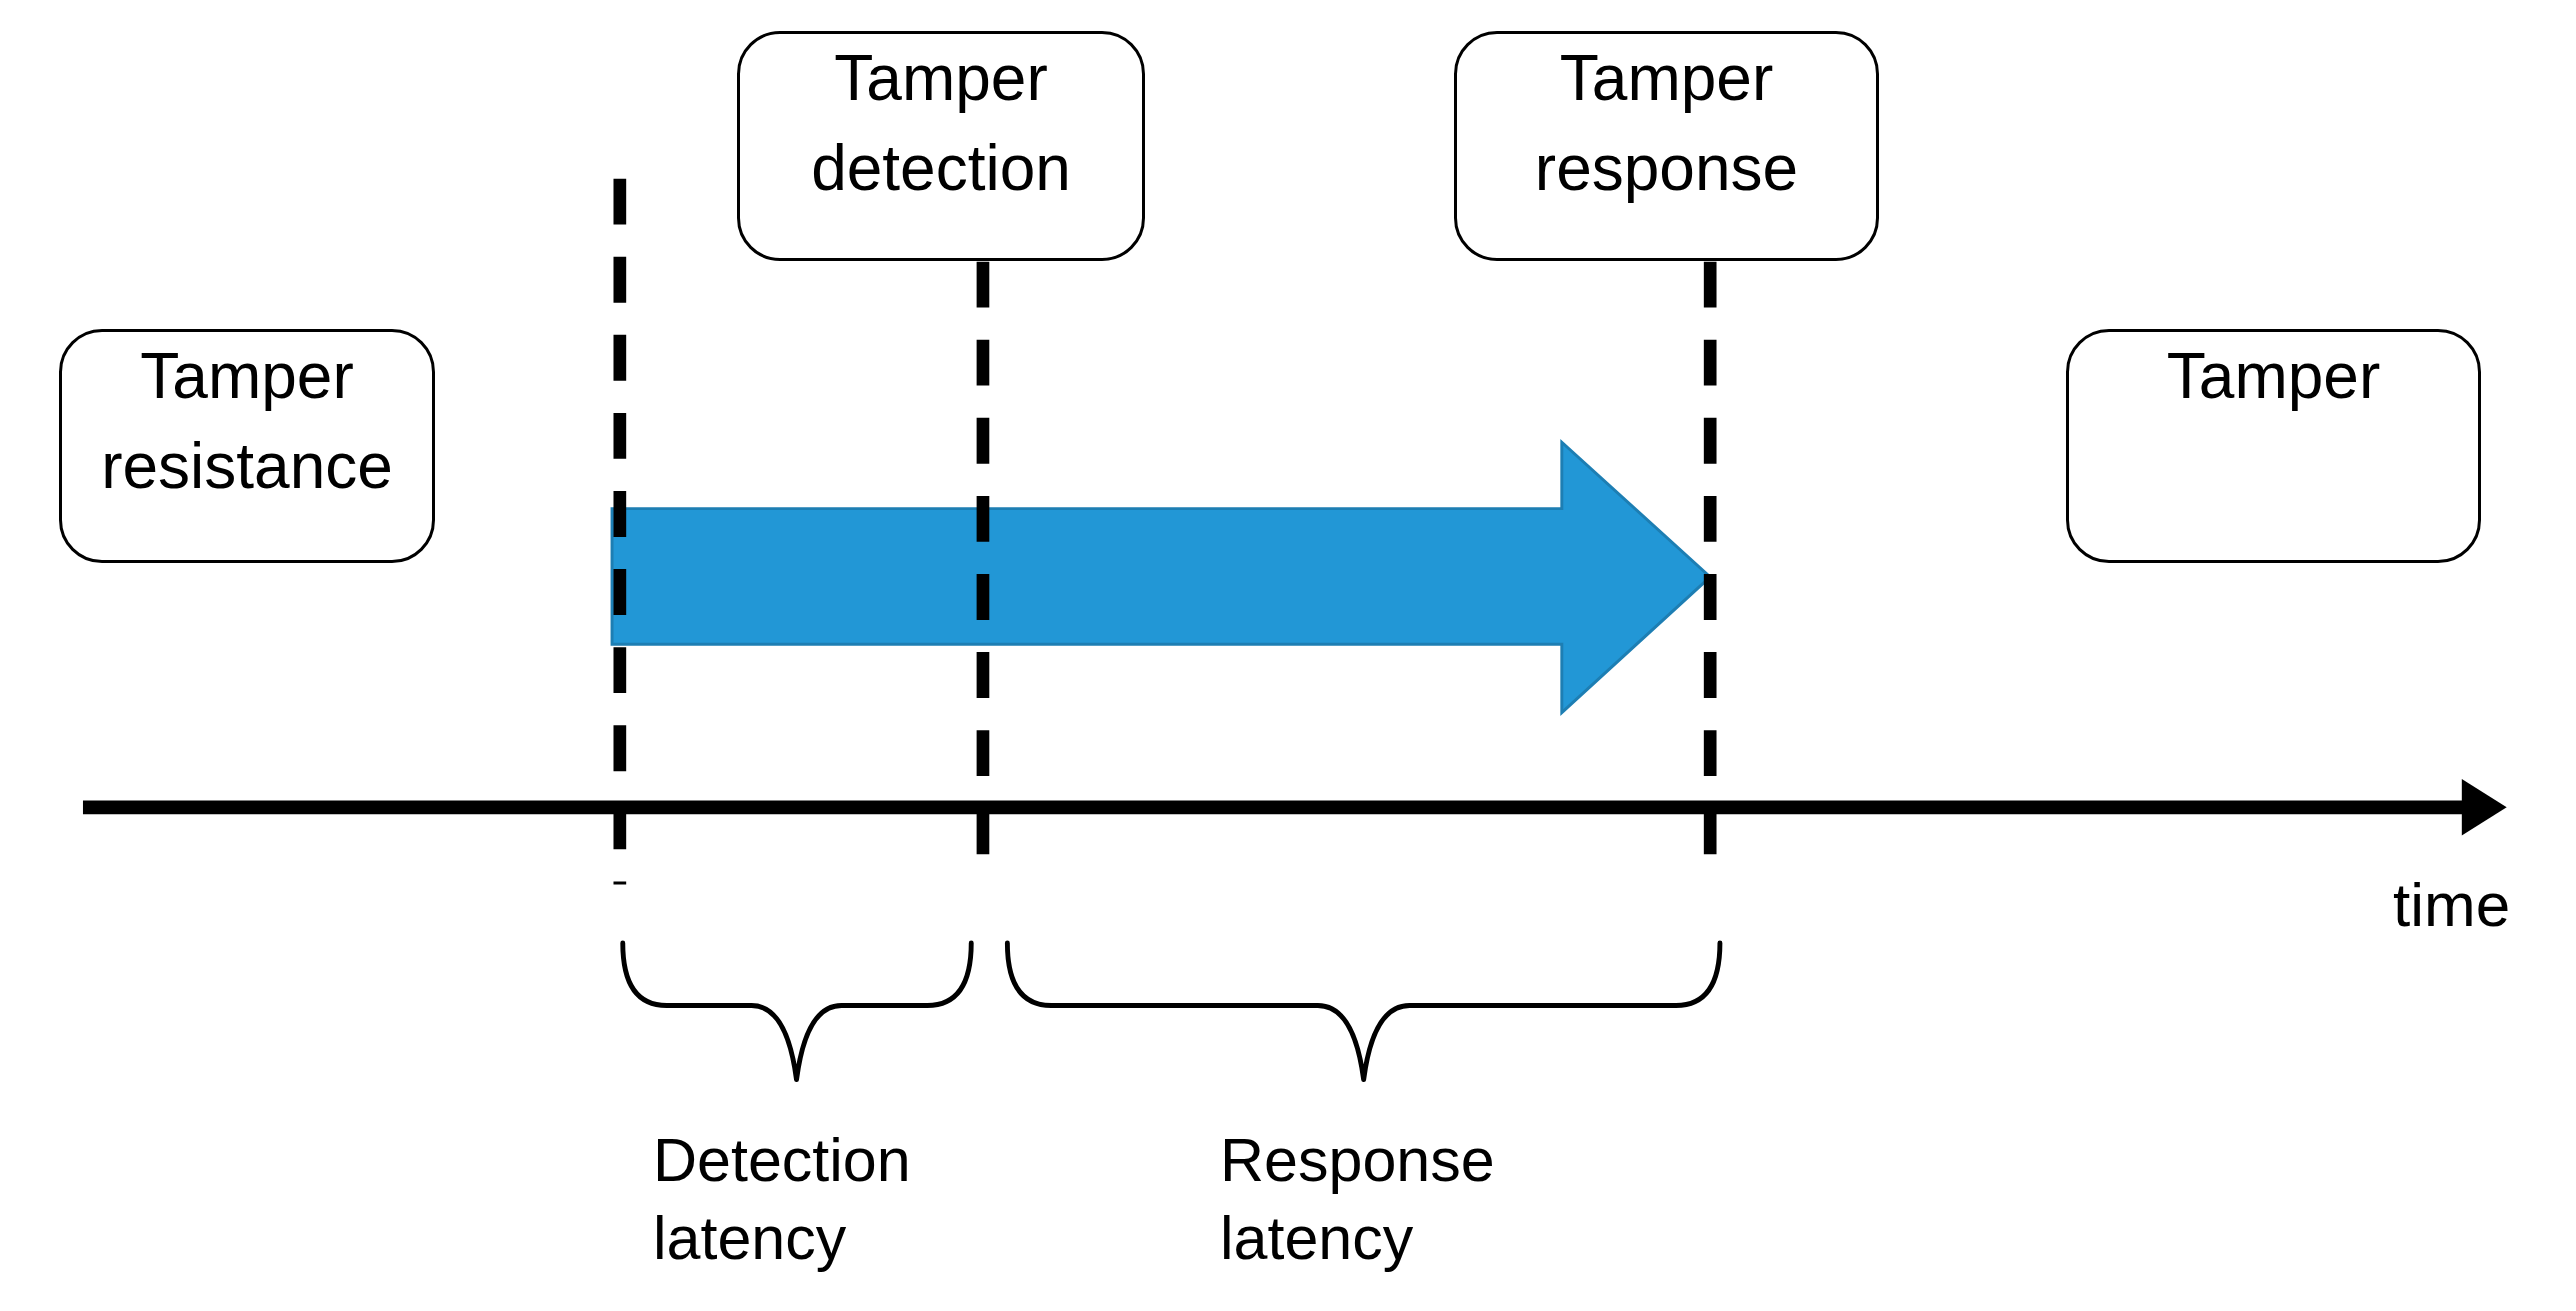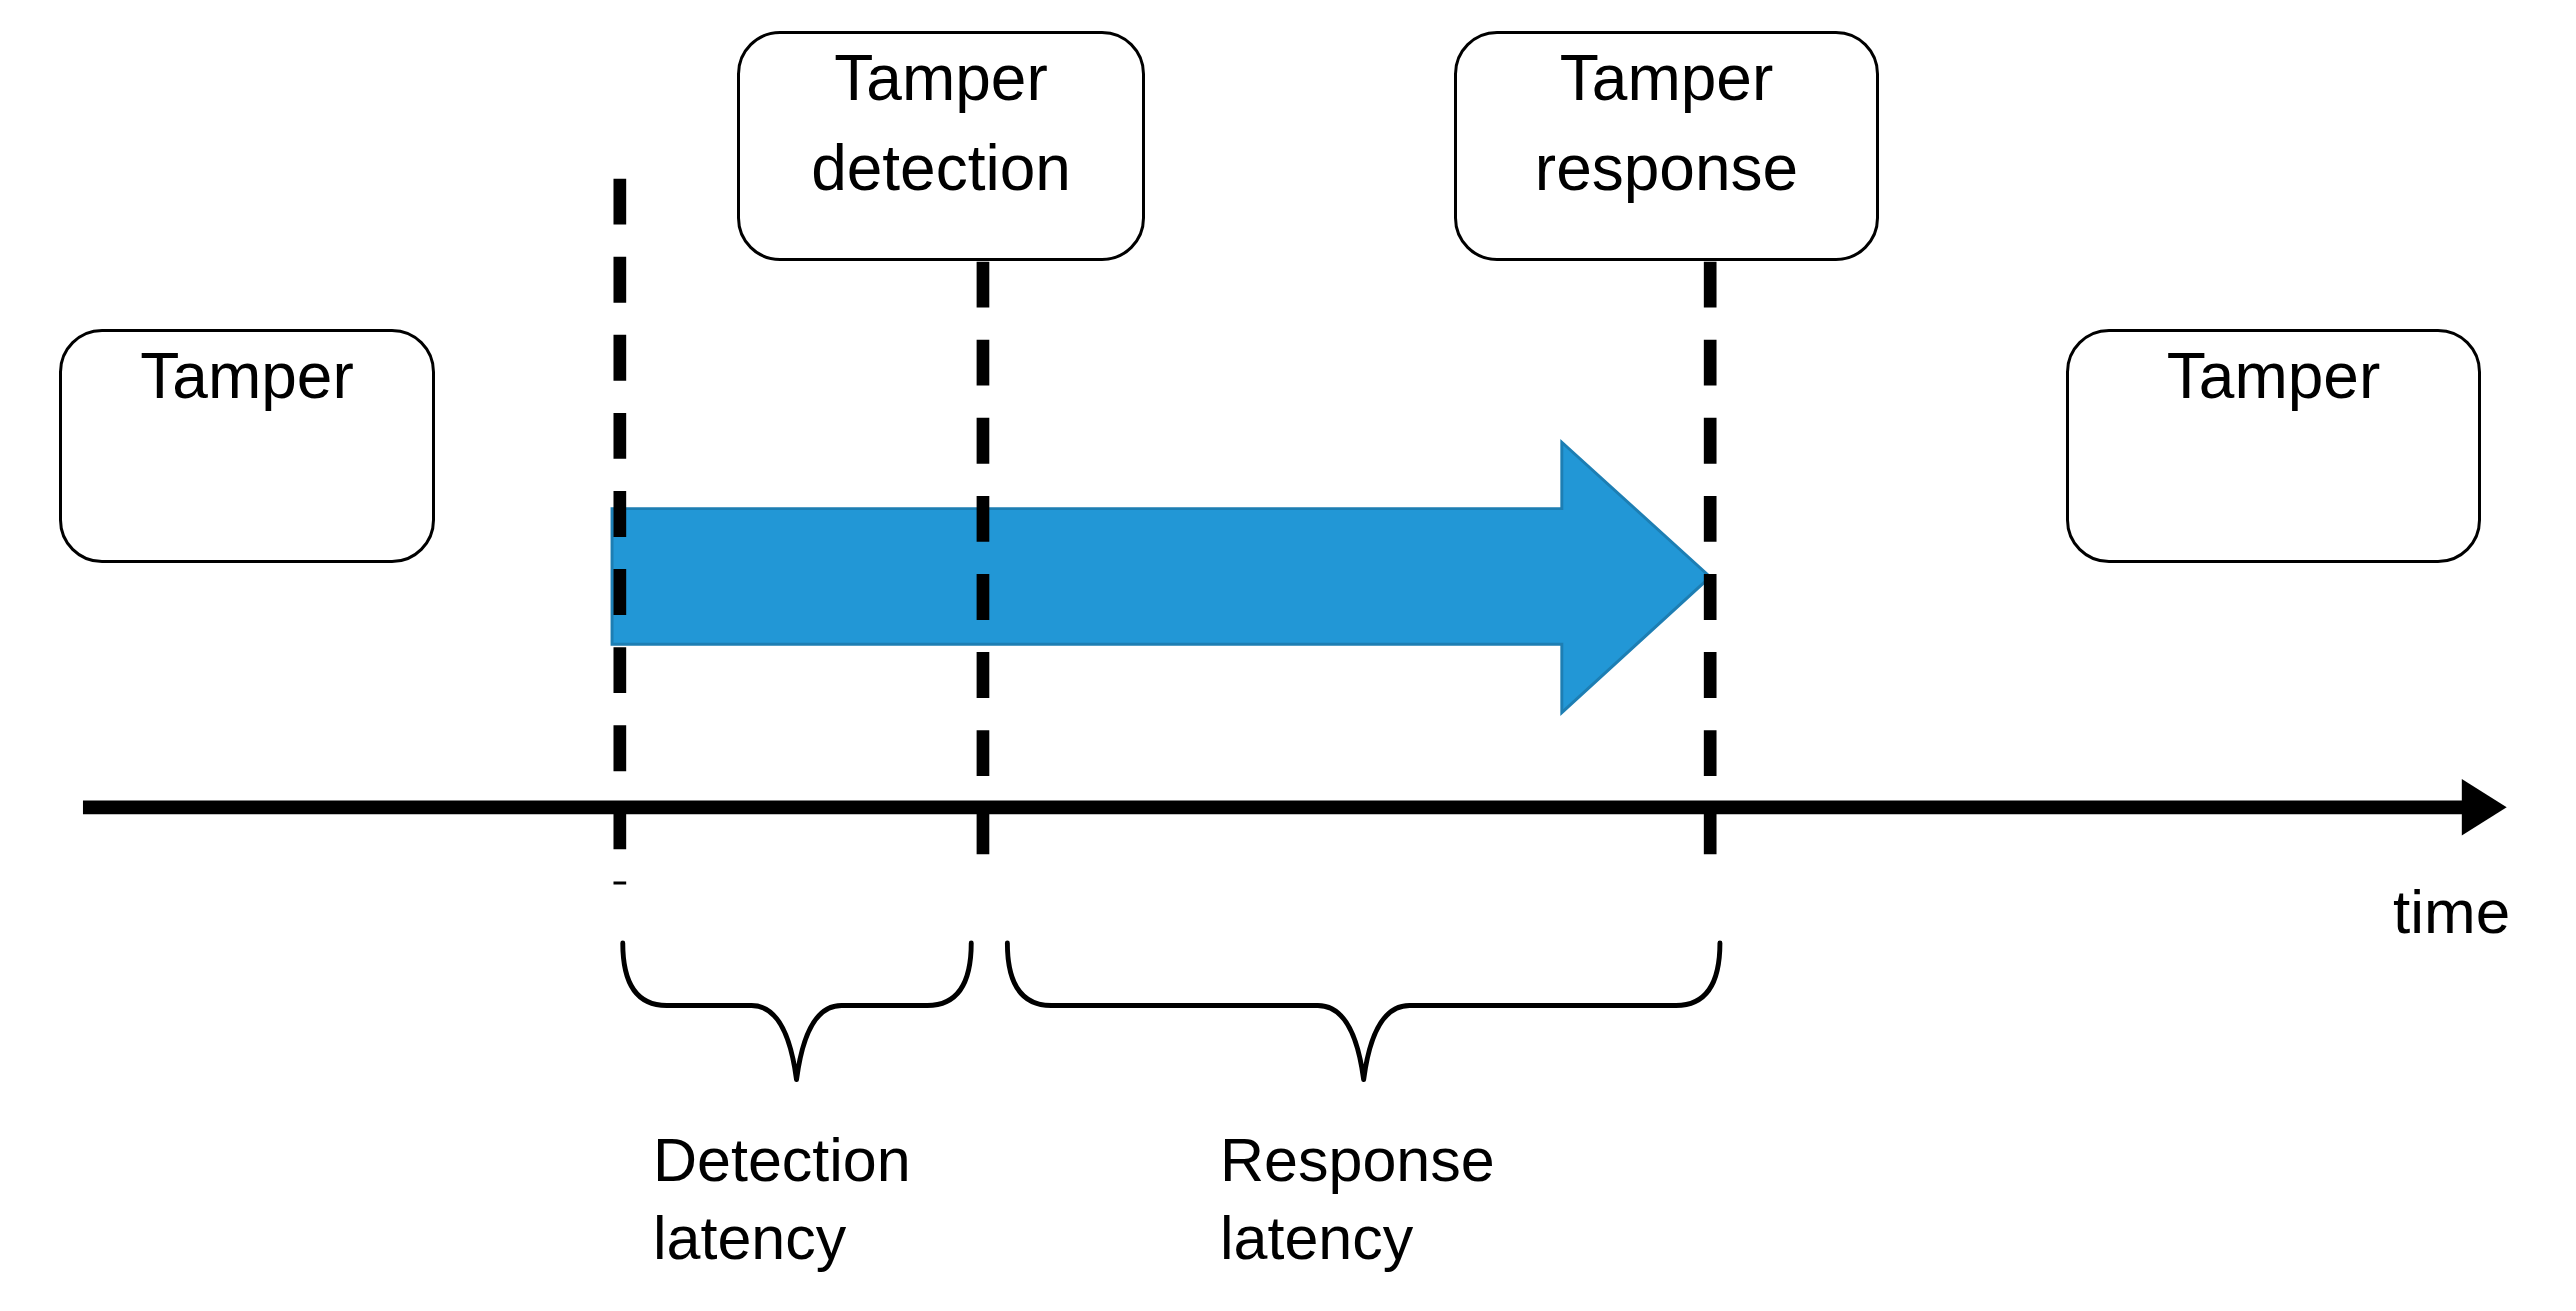--- a/index.html
+++ b/index.html
@@ -51,21 +51,20 @@
     justify-content: center;
     color: #ffffff;
     font-size: 59px;
   }
   #time-label {
     position: absolute;
     left: 2393px;
     top: 869px;
     font-size: 62px;
     color: #000000;
-    margin-top: 7px;
   }
   .latency-label {
     position: absolute;
     top: 1121px;
     font-size: 61px;
     line-height: 1.28;
     color: #000000;
     white-space: nowrap;
   }
   #detection-latency-label { left: 653px; }
@@ -87,20 +86,21 @@
     <line x1="85" y1="827" x2="2524" y2="827" stroke="#000000" stroke-width="14"></line>
     <polygon points="2522,798 2522,856 2568,827" fill="#000000"></polygon>
 
     <path d="M 638,966 Q 638,1030 683,1030 L 770,1030 Q 806,1030 816,1106 Q 826,1030 862,1030 L 950,1030 Q 995,1030 995,966" fill="none" stroke="#000000" stroke-width="5" stroke-linecap="round" stroke-linejoin="round"></path>
 
     <path d="M 1032,966 Q 1032,1030 1077,1030 L 1350,1030 Q 1387,1030 1397,1106 Q 1407,1030 1444,1030 L 1717,1030 Q 1762,1030 1762,966" fill="none" stroke="#000000" stroke-width="5" stroke-linecap="round" stroke-linejoin="round"></path>
   </svg>
 
   <div class="node-box" id="box-resistance">
     <span>Tamper</span>
+    <span>resistance</span>
   </div>
 
   <div class="node-box" id="box-detection">
     <span>Tamper</span>
     <span>detection</span>
   </div>
 
   <div class="node-box" id="box-response">
     <span>Tamper</span>
     <span>response</span>

